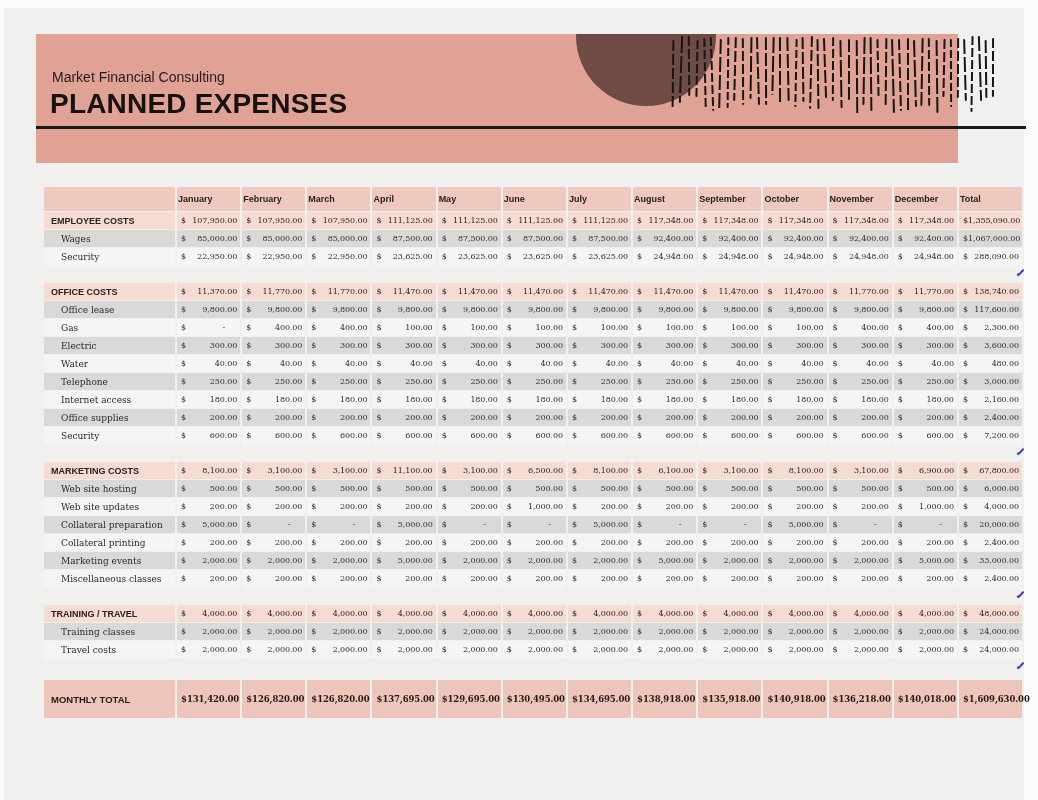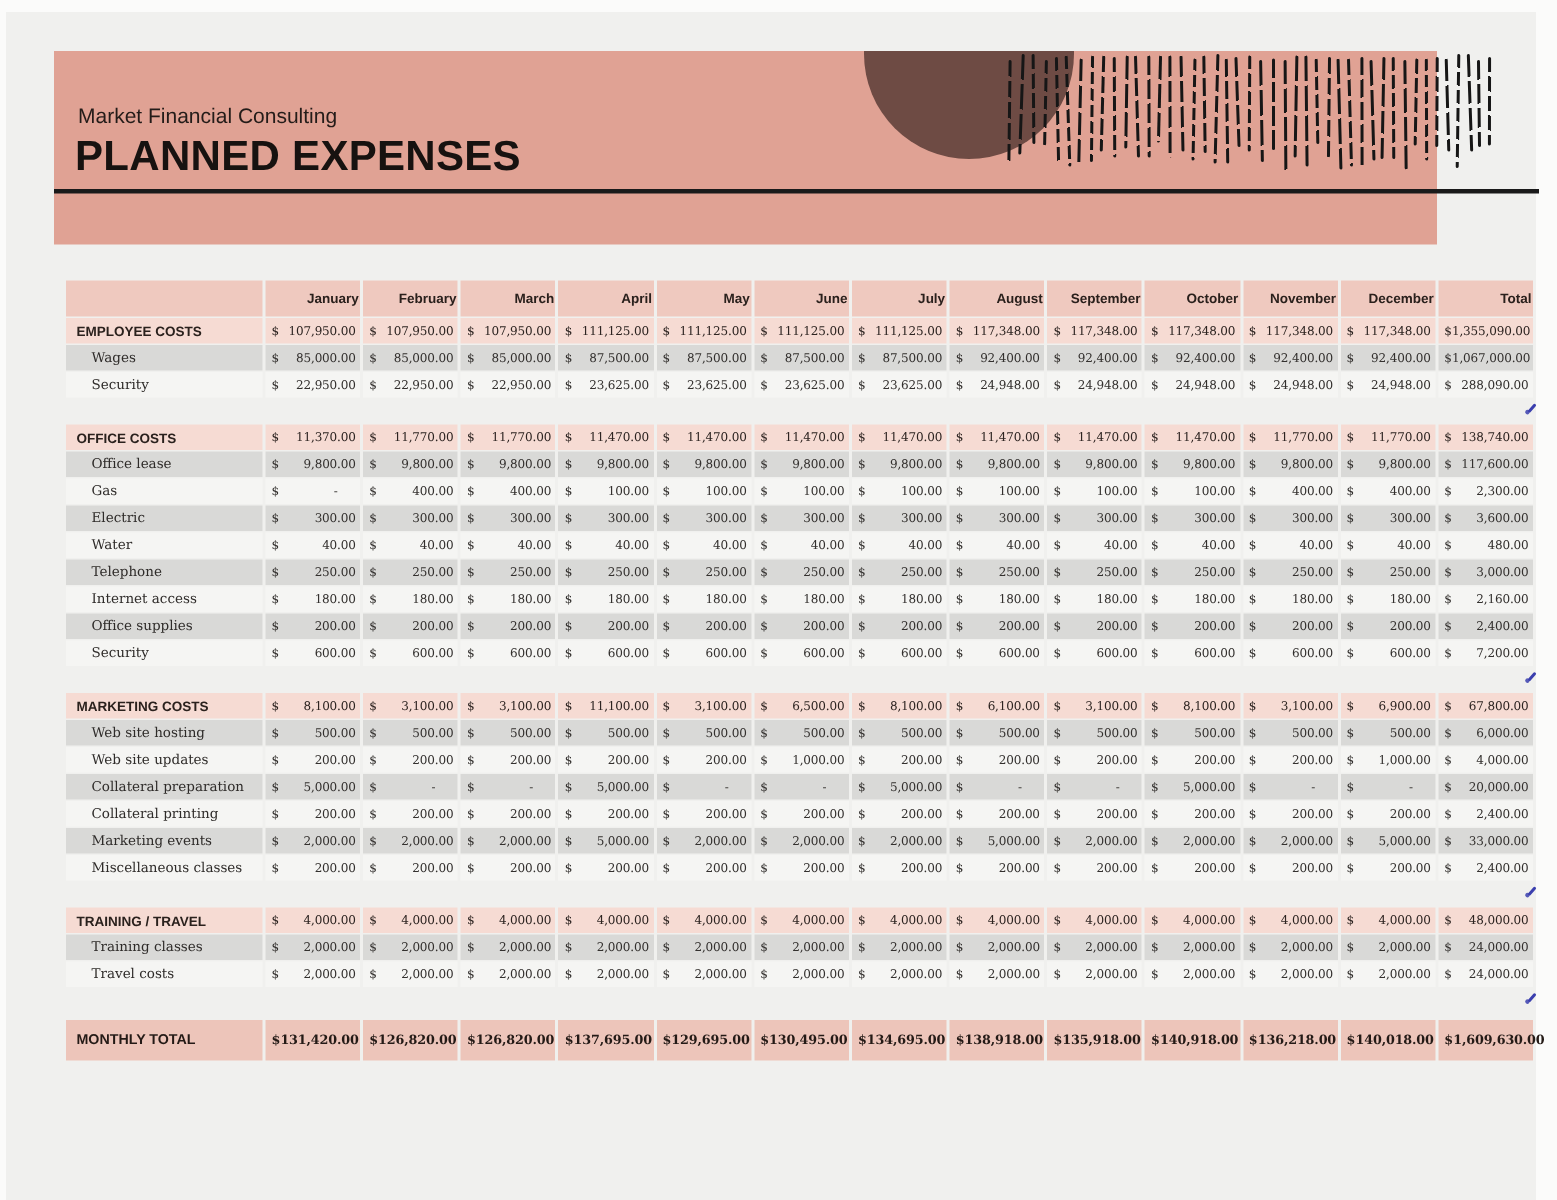--- a/index.html
+++ b/index.html
@@ -27,38 +27,38 @@
   .page-title { position:absolute; left:50px; top:88px; font-size:28px; font-weight:bold;
     color:#171210; letter-spacing:0.2px; }
 
   
   .table { position:absolute; left:44px; top:187px; width:978px; }
   .trow { display:flex; gap:2px; margin-bottom:1px; }
   .lbl  { flex:0 0 131px; display:flex; align-items:center; }
   .cell { flex:1 1 0; display:flex; align-items:center; justify-content:space-between;
     padding:0 3px 0 4px; min-width:0; }
   .thead .trow { height:24px; }
-  .thead .cell { justify-content:flex-end; background:#efc9bf; padding:0 1px; }
+  .thead .cell { justify-content:flex-start; background:#efc9bf; padding:0 1px; }
   .thead .lbl  { background:#efc9bf; }
   .thead .hlabel { font-size:9px; font-weight:bold; color:#2a201c; text-align:center; }
   .section .trow, .sec-rows .trow { height:17px; }
   .srow .lbl, .srow .cell { background:#f6dbd3; }
   .srow .lbl { font-weight:bold; font-size:9px; color:#2a211d; padding-left:7px; }
   .drow .lbl { font-family:"DejaVu Serif", serif; font-size:9px; color:#2e2b29; padding-left:17px; }
   .drow.gray  .lbl, .drow.gray  .cell { background:#d9d9d7; }
   .drow.light .lbl, .drow.light .cell { background:#f5f5f3; }
   .cur { font-family:"DejaVu Serif", serif; font-size:8px; color:#33302e; }
   .val { font-family:"DejaVu Serif", serif; font-size:8px; color:#33302e;
     letter-spacing:-0.1px; white-space:nowrap; }
   .val.dash { padding-right:12px; }
   .srow .cur, .srow .val { color:#2d2421; }
   .section { position:relative; }
   .section + .section { margin-top:18px; }
   .tfoot { margin-top:22px; }
-  .tfoot .trow { height:27px;border-radius:12px; }
+  .tfoot .trow { height:38px;border-radius:12px; }
   .tfoot .lbl, .tfoot .cell { background:#edc5ba; }
   .tfoot .lbl { font-weight:bold; font-size:9.5px; color:#241a16; padding-left:7px; }
   .tfoot .cur, .tfoot .val { font-weight:bold; font-size:8.5px; color:#241a16; }
   .pen { position:absolute; right:-3px; bottom:-8px; width:7px; height:2.4px;
     background:#3b3fae; border-radius:2px; transform:rotate(-48deg); }
   .pen::after { content:""; position:absolute; left:-1.6px; top:-0.6px; width:3px;
     height:3px; border-radius:50%; background:#3b3fae; opacity:.85; }
 </style>
 </head>
 <body>

